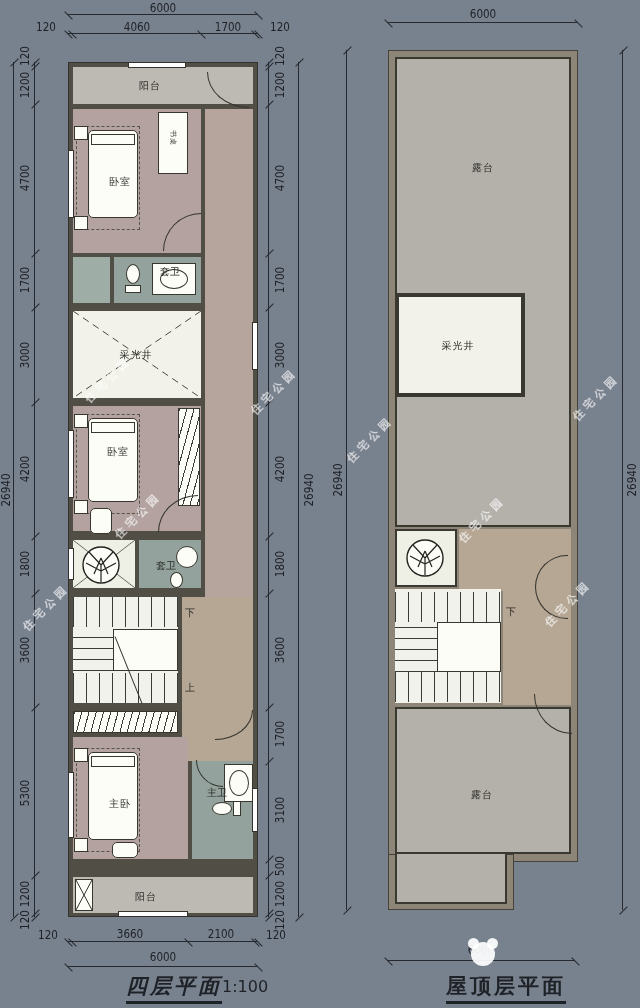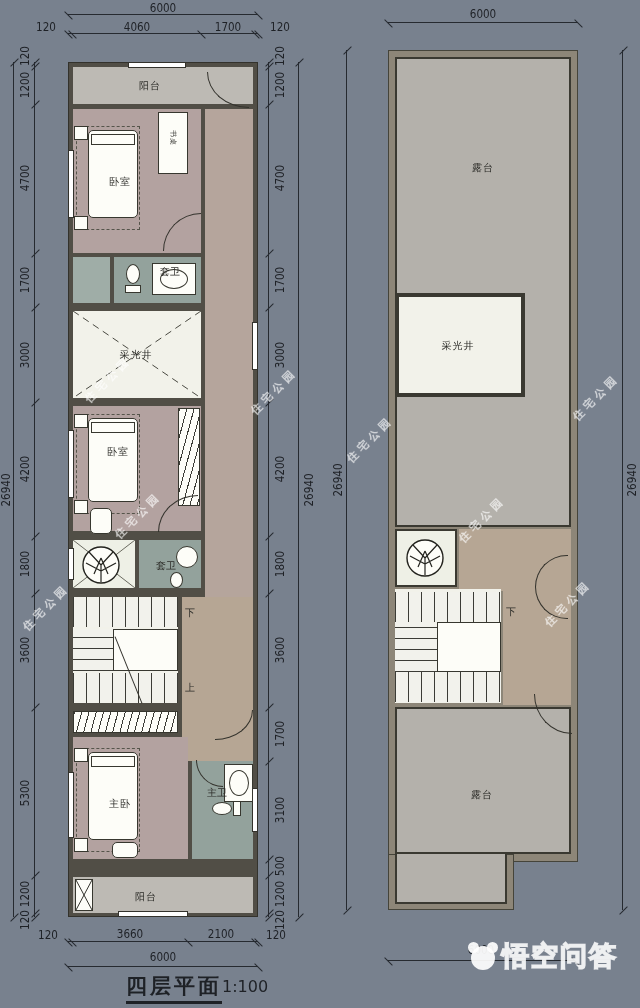--- a/index.html
+++ b/index.html
@@ -315,34 +315,34 @@
       <i class="tkv" style="top: 0px;"></i>
       <i class="tkv" style="top: 860px;"></i>
     </div>
   <span class="vlab" style="left:337px;top:480px;">26940</span>
   <div class="dl-v" style="left:622px;top:50px;height:860px;">
       <i class="tkv" style="top: 0px;"></i>
       <i class="tkv" style="top: 860px;"></i>
     </div>
   <span class="vlab" style="left:631px;top:480px;">26940</span>
 
-  <span class="title-main" style="left:126px;top:972px;">四层平面</span>
+  <span class="title-main" style="left:126px;top:972px;font-style:italic;">四层平面</span>
   <span class="title-scale" style="left:222px;top:977px;text-align:right;">1:100</span>
+  <span class="title-main" style="left:446px;top:972px;">屋顶层平面</span>
 
   <span class="wm" style="left:78px;top:372px;">住宅公园</span>
   <span class="wm" style="left:108px;top:508px;">住宅公园</span>
   <span class="wm" style="left:16px;top:600px;">住宅公园</span>
   <span class="wm" style="left:244px;top:384px;">住宅公园</span>
   <span class="wm" style="left:566px;top:390px;">住宅公园</span>
   <span class="wm" style="left:452px;top:512px;">住宅公园</span>
   <span class="wm" style="left:538px;top:596px;">住宅公园</span>
   <span class="wm" style="left:340px;top:432px;">住宅公园</span>
 
   <div class="brand" style="left:468px;top:938px;">
     <span class="brand-logo">
       <i class="ear1" style="position:absolute;width:11px;height:11px;border-radius:50%;background:rgba(255,255,255,.92);top:0;left:0;"></i>
       <i class="ear2" style="position:absolute;width:11px;height:11px;border-radius:50%;background:rgba(255,255,255,.92);top:0;right:0;"></i>
       <i class="head" style="position:absolute;left:3px;top:4px;width:24px;height:24px;border-radius:50%;background:rgba(255,255,255,.92);"></i>
     </span>
-    <span class="brand-text">悟空问答</span>
   </div>
 
 </div>
 
 </body></html>

